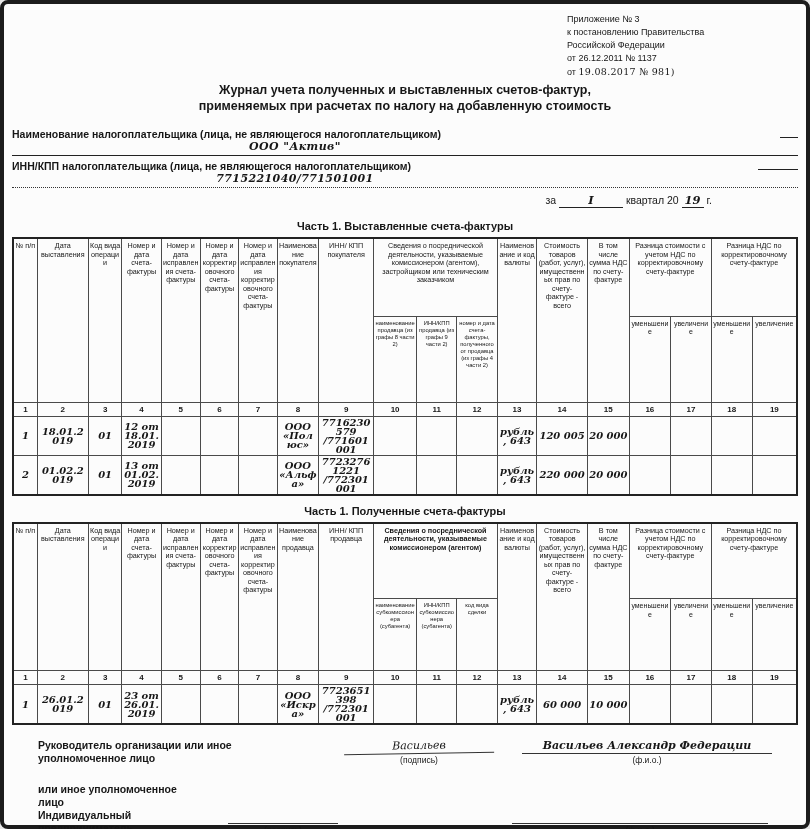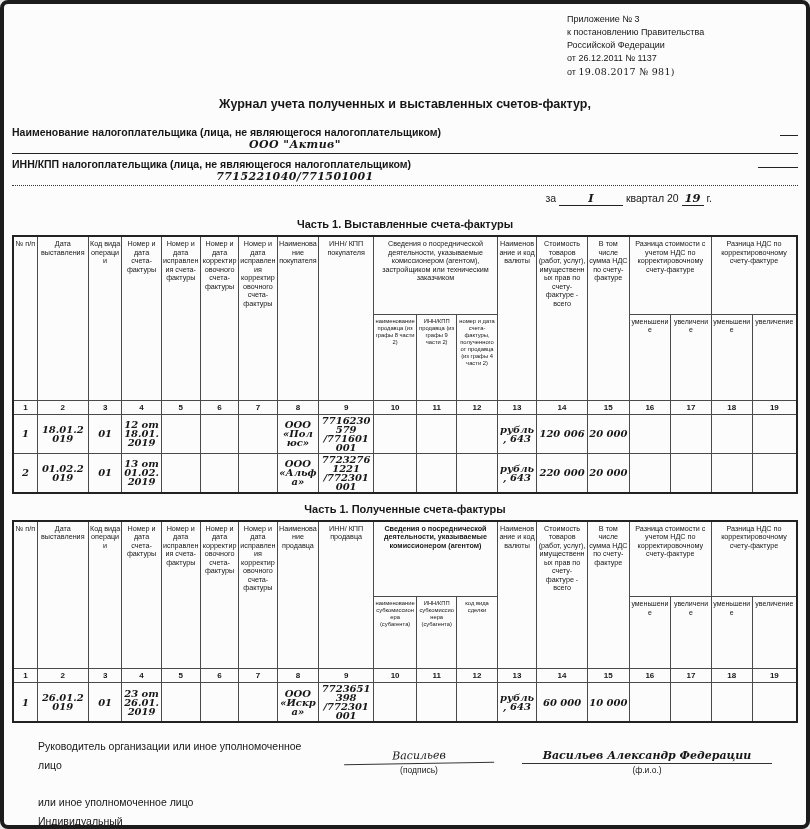--- a/index.html
+++ b/index.html
@@ -1,20 +1,20 @@
 <!DOCTYPE html>
 <html><head>
 <meta charset="utf-8">
 <style>
   * { margin:0; padding:0; box-sizing:border-box; }
   html,body { width:810px; height:829px; overflow:hidden; background:#e8e8e8; }
   .page {
     width:810px; height:829px; background:#fcfcfc; color:#171717;
     border:4px solid #1c1c1c; border-radius:8px; position:relative;
-    font-family:"Liberation Sans", sans-serif; padding:20px 8px;
+    font-family:"Liberation Sans", sans-serif; padding:6px 8px;
   }
   
   .meta-note { position:absolute; top:9px; left:563px; width:240px; font-size:9px; line-height:13px; }
   .meta-note .amend { margin-top:3px; }
   .meta-note .serif-val { font-family:"DejaVu Serif", serif; font-size:9.5px; letter-spacing:.3px; }
   
   .doc-title { margin:72px auto 10px; text-align:center; font-weight:700; font-size:12.5px; line-height:16px; }
   
   .fields { font-size:10.5px; }
   .lbl-row { display:flex; align-items:flex-end; justify-content:space-between; height:16px; font-weight:700; }
@@ -47,21 +47,21 @@
   }
   .jt tr.drow { height:28px; }
   .jt td.dcell {
     font-family:"DejaVu Serif", serif; font-style:italic; font-weight:600;
     font-size:10px; line-height:9px; text-align:center; vertical-align:middle;
     padding:1px; overflow-wrap:break-word;
   }
   
   .footer { margin-top:14px; font-size:10.5px; }
   .f-row { display:flex; align-items:flex-end; }
-  .f-label { font-weight:400; line-height:19px; }
+  .f-label { font-weight:700; line-height:13px; }
   .sig-box { text-align:center; }
   .sig-line { border-bottom:1.5px solid #333; height:15px; }
   .sig-script { font-family:"DejaVu Serif", serif; font-style:italic; font-size:11px; transform:rotate(-1deg); }
   .sig-fio { font-family:"DejaVu Serif", serif; font-style:italic; font-weight:700; font-size:11px; }
   .caption { font-size:8.5px; padding-top:1px; }
 </style>
 </head>
 <body>
 
 <div class="page">
@@ -72,20 +72,21 @@
     <div>Российской Федерации</div>
     <div>от 26.12.2011 № 1137</div>
     <div>
       <span>от</span>
       <span class="serif-val">19.08.2017 № 981)</span>
     </div>
   </div>
 
   <div class="doc-title">
     <div>Журнал учета полученных и выставленных счетов-фактур,</div>
+    <div>применяемых при расчетах по налогу на добавленную стоимость</div>
   </div>
 
   <div class="fields">
     <div class="lbl-row">
       <span>Наименование налогоплательщика (лица, не являющегося налогоплательщиком)</span>
       <span class="tail-line tail-sm"></span>
     </div>
     <div class="value-line">
       <span class="fill">ООО "Актив"</span>
     </div>
@@ -186,21 +187,21 @@
           <td class="dcell">12 от 18.01.2019</td>
           <td class="dcell"></td>
           <td class="dcell"></td>
           <td class="dcell"></td>
           <td class="dcell">ООО «Полюс»</td>
           <td class="dcell">7716230579 /771601001</td>
           <td class="dcell"></td>
           <td class="dcell"></td>
           <td class="dcell"></td>
           <td class="dcell">рубль, 643</td>
-          <td class="dcell">120 006</td>
+          <td class="dcell">120 005</td>
           <td class="dcell">20 000</td>
           <td class="dcell"></td>
           <td class="dcell"></td>
           <td class="dcell"></td>
           <td class="dcell"></td>
         </tr>
         <tr class="drow">
           <td class="dcell">2</td>
           <td class="dcell">01.02.2019</td>
           <td class="dcell">01</td>

